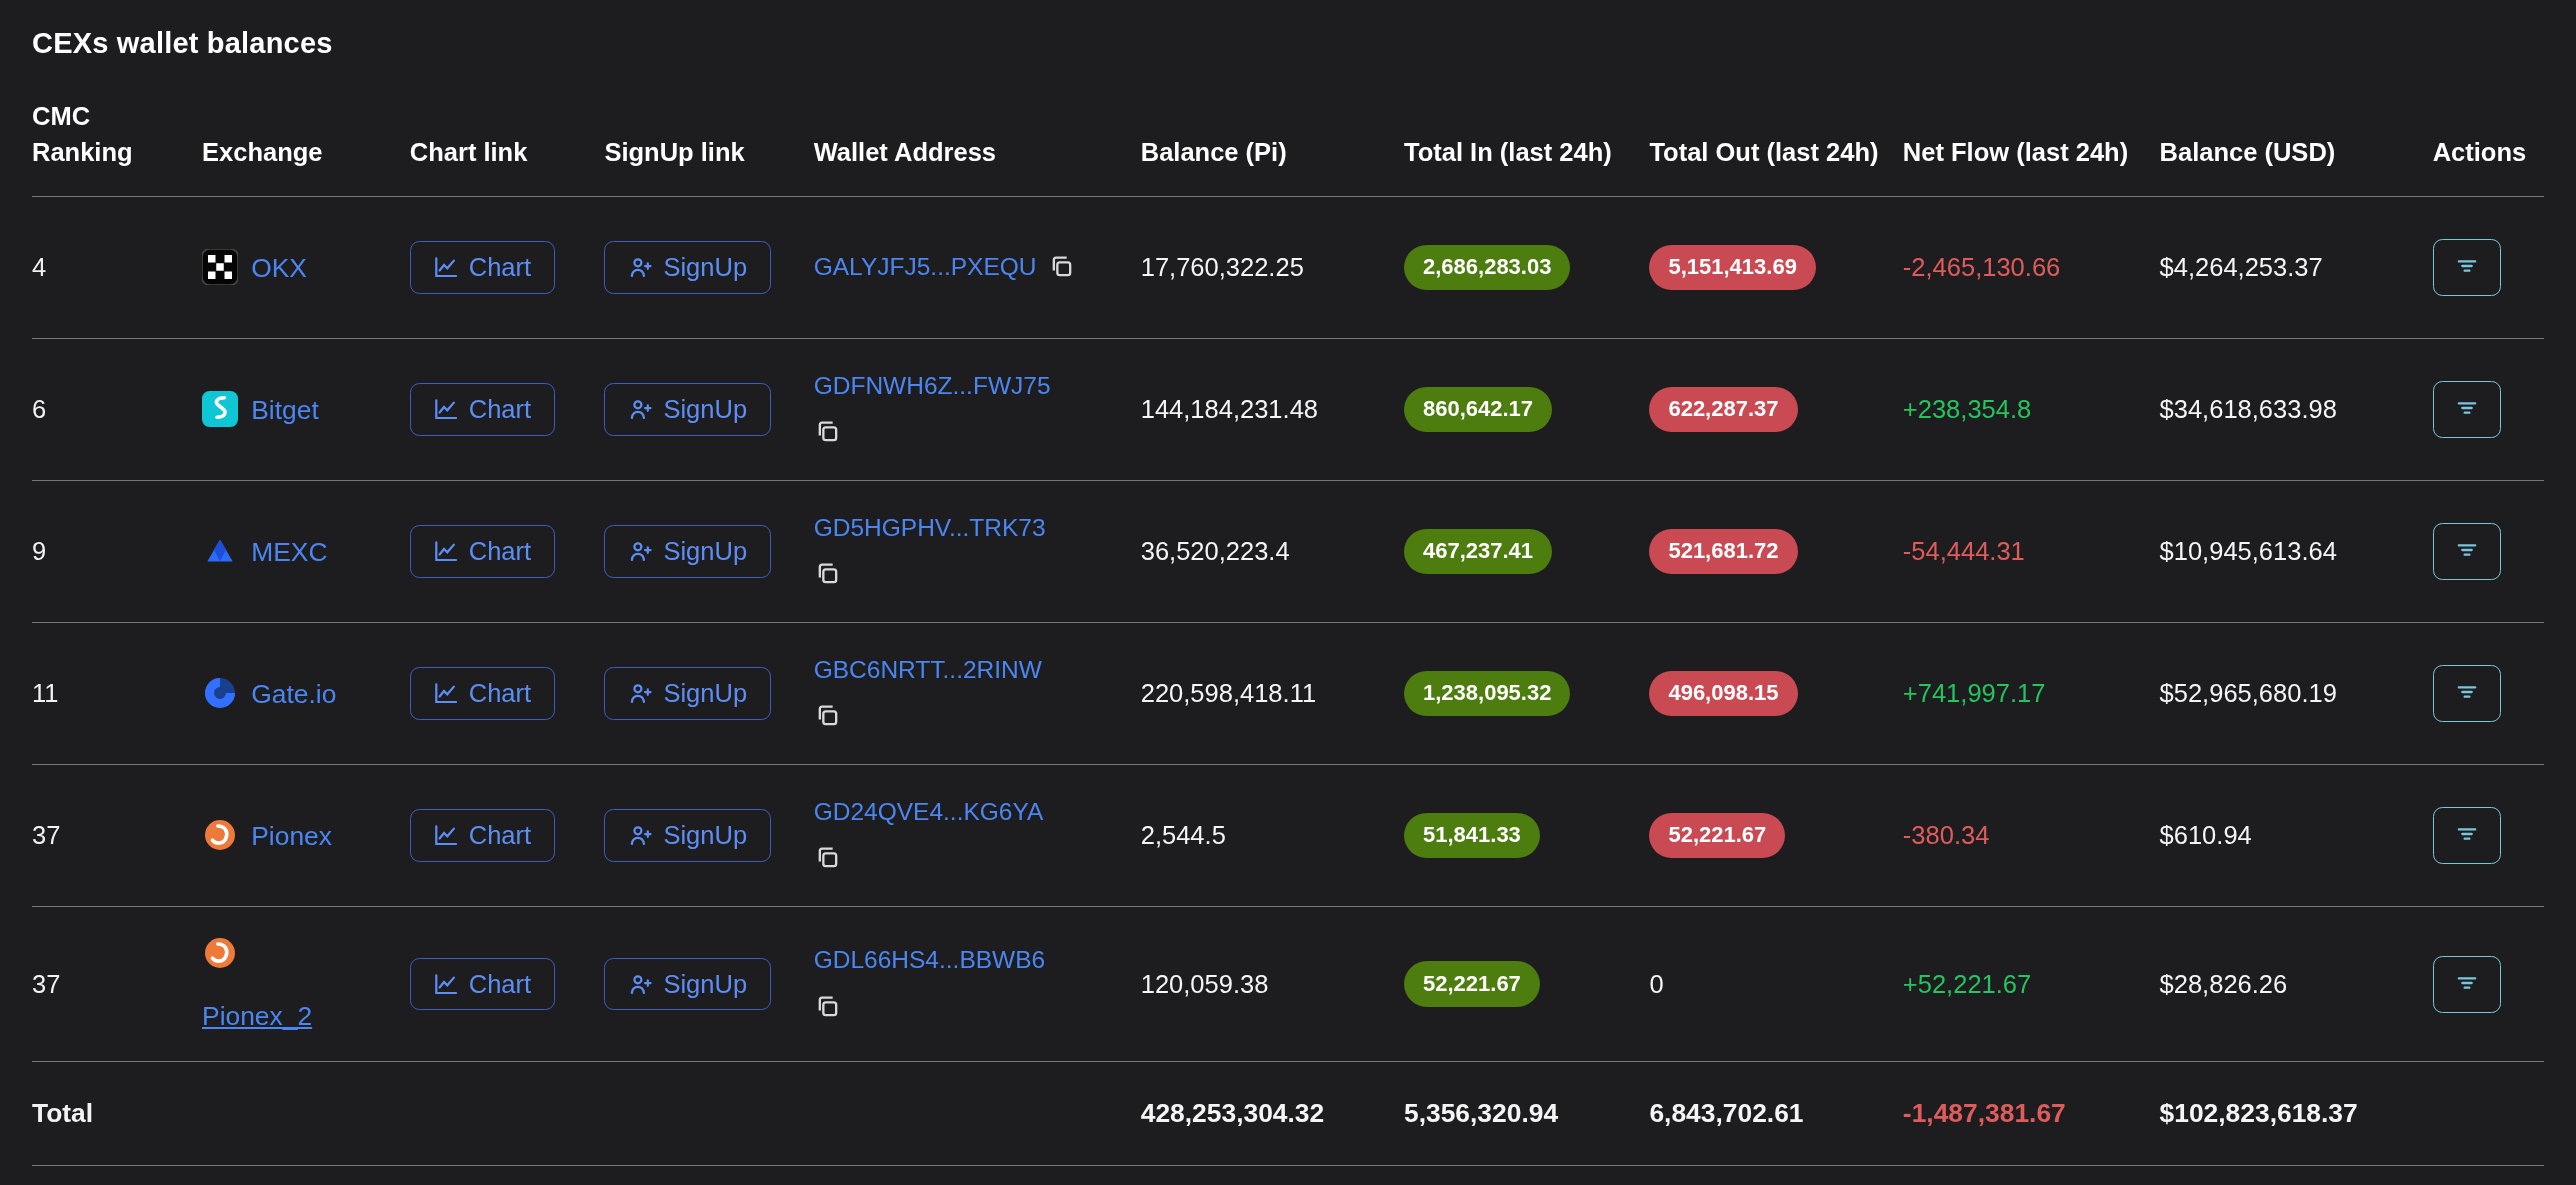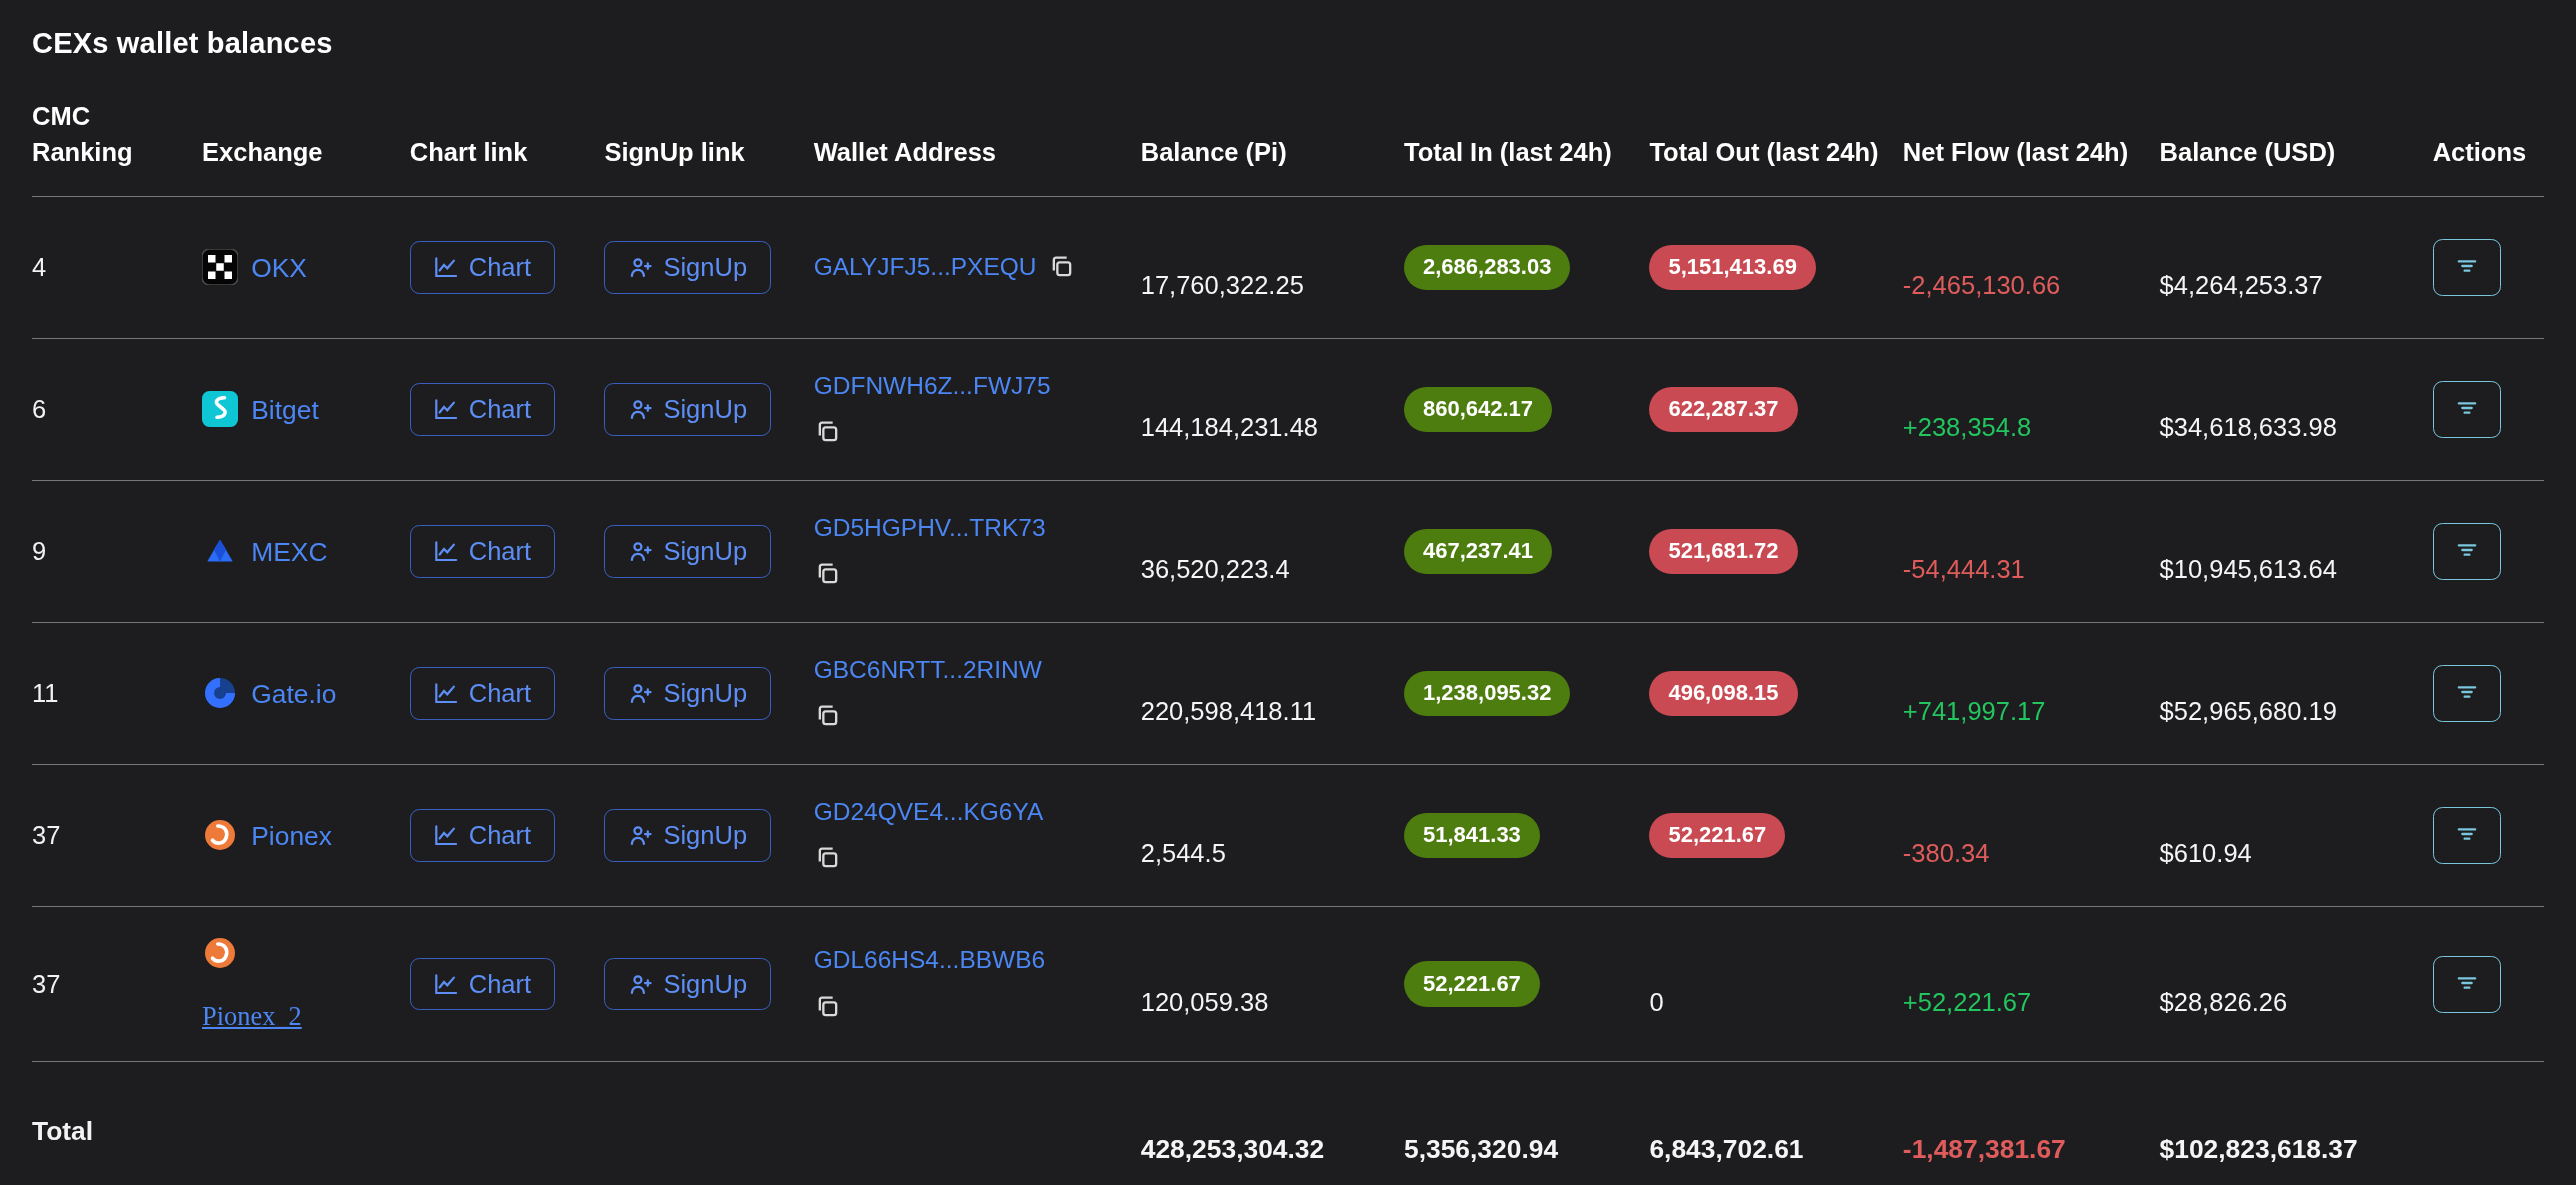--- a/index.html
+++ b/index.html
@@ -36,27 +36,27 @@
     line-height: 1.45;
     padding-right: 21px;
     color: #ffffff;
   }
   .row {
     border-bottom: 0.9px solid rgba(255,255,255,0.4);
     padding: 28px 0;
     min-height: 142px;
   }
   .cell { font-size: 25.5px; padding-right: 21px; line-height: 1.3; }
-  .num { color: #f5f5f5; margin-top: 36px; }
+  .num { color: #f5f5f5; }
 
   .link { color: #4b86f2; text-decoration: none; cursor: pointer; }
   .underline { text-decoration: underline; }
 
   .exchange { display: flex; align-items: flex-end; gap: 13.2px; font-size: 26.4px; }
-  .exchange--stacked { flex-direction: column; align-items: flex-start; gap: 28px; font-family: Liberation Serif, serif; }
+  .exchange--stacked { flex-direction: column; align-items: flex-start; gap: 28px; }
   .logo { display: inline-flex; width: 36px; height: 36px; flex: 0 0 auto; }
   .logo svg { width: 36px; height: 36px; }
 
   .btn {
     display: inline-flex;
     align-items: center;
     gap: 9px;
     padding: 11.3px 22.6px;
     border: 1.9px solid #3a5fc0;
     border-radius: 9.4px;

